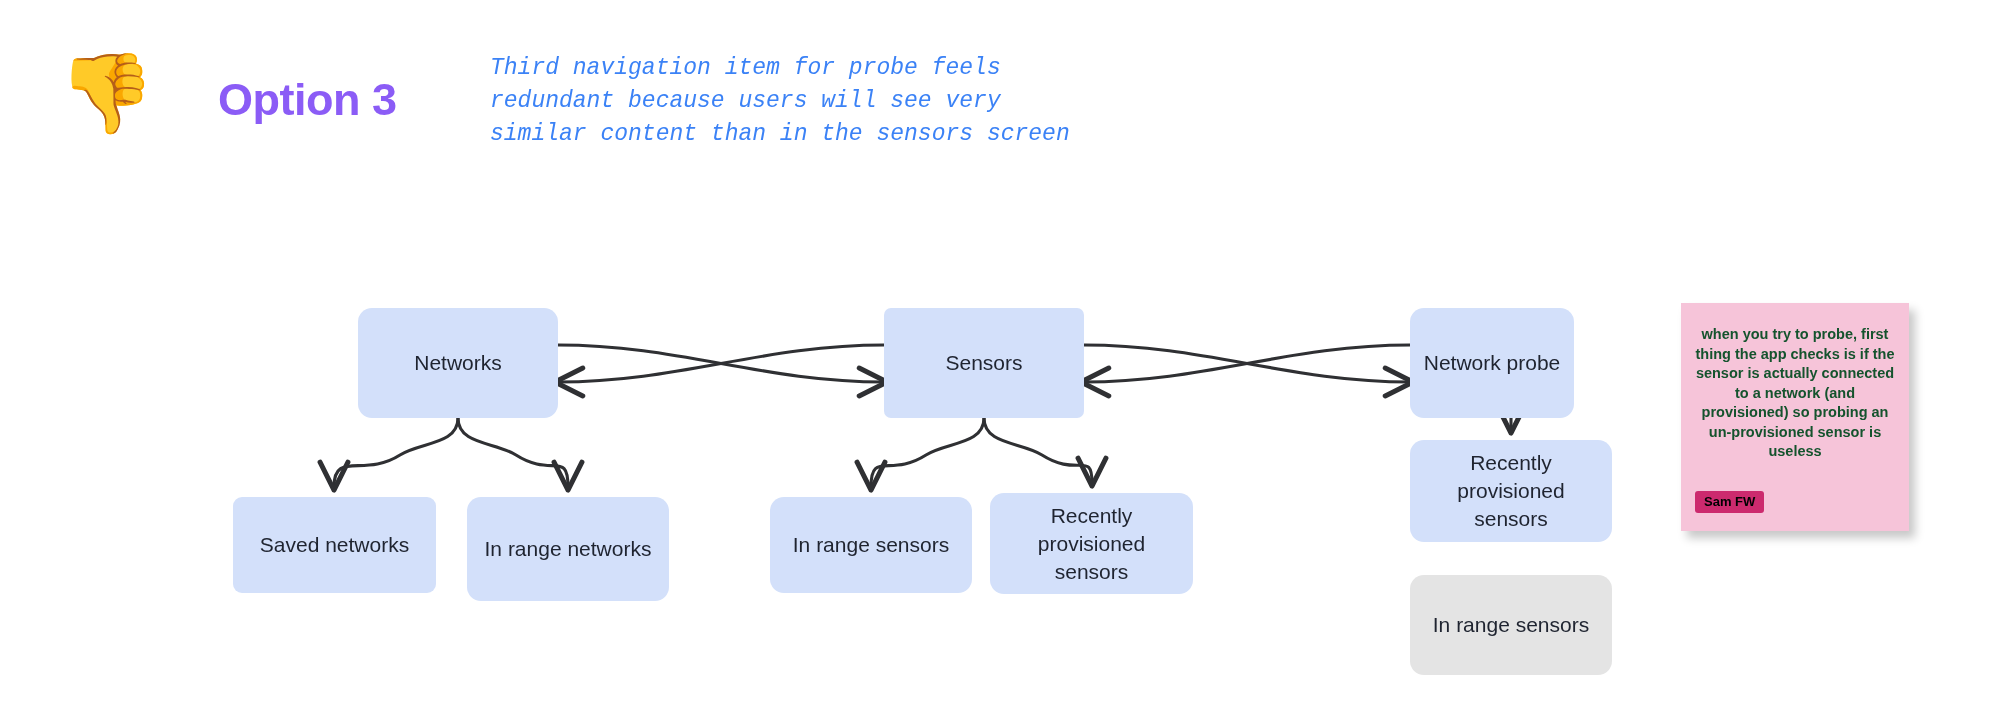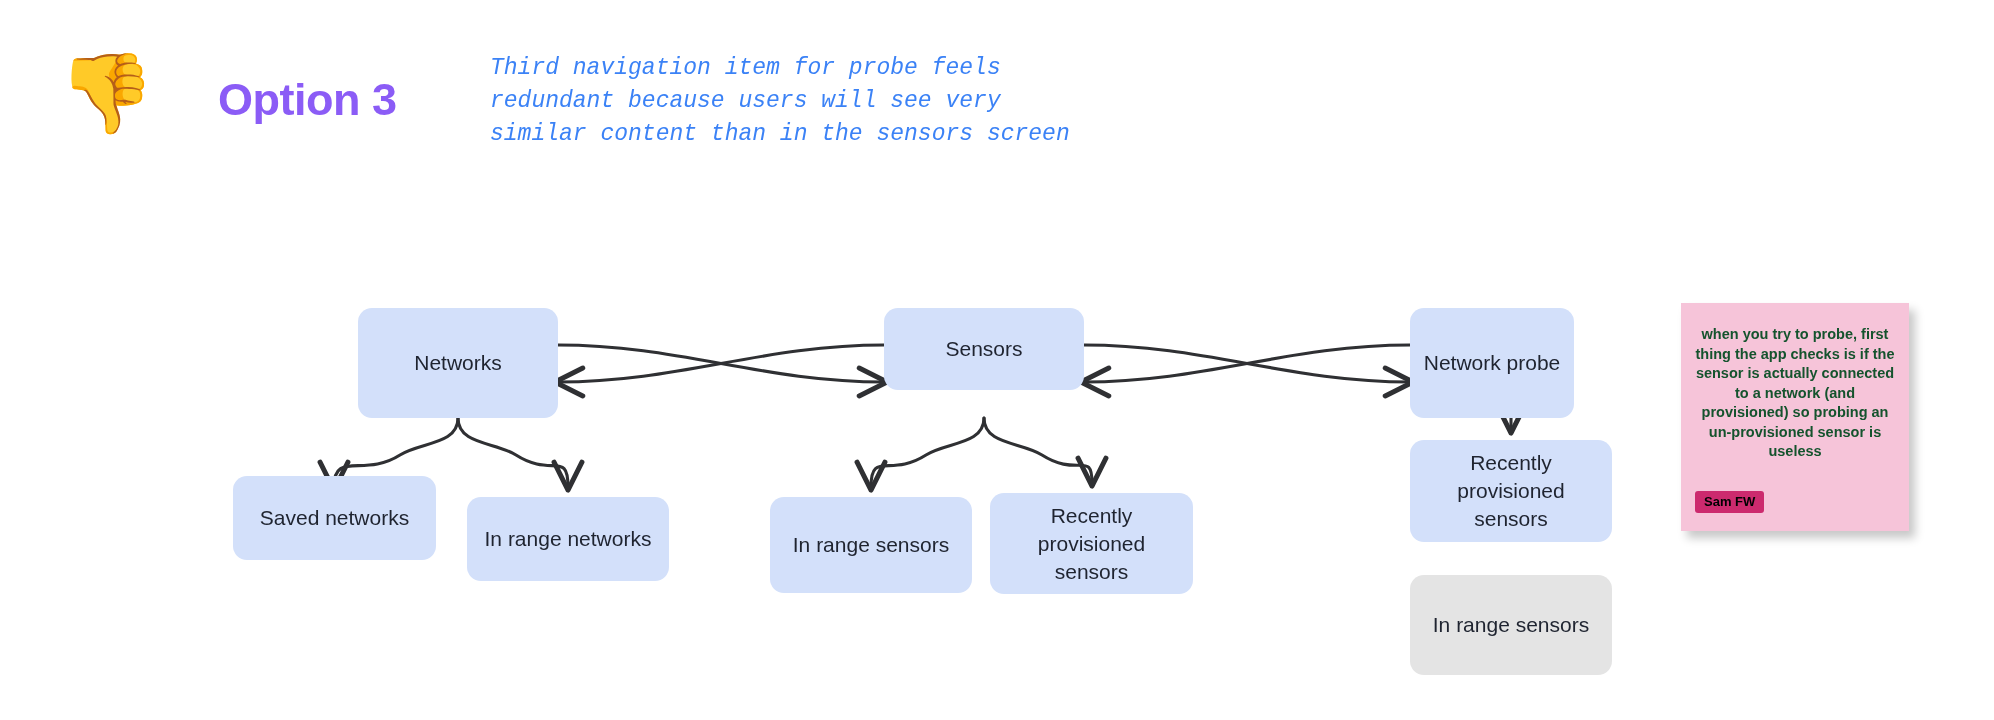--- a/index.html
+++ b/index.html
@@ -83,25 +83,25 @@
     line-height: 28px;
     color: #1f2430;
     padding: 6px 10px;
   }
 
   .node.blue  { background: #d3e0fa; }
   .node.gray  { background: #e4e4e4; }
 
   
   #node-networks        { left: 358px; top: 308px; width: 200px; height: 110px; }
-  #node-sensors         { left: 884px; top: 308px; width: 200px; height: 82px; }
+  #node-sensors         { left: 884px; top: 308px; width: 200px; height: 110px; border-radius: 7px; }
   #node-network-probe   { left: 1410px; top: 308px; width: 164px; height: 110px; }
 
-  #node-saved-networks      { left: 233px; top: 476px; width: 203px; height: 84px; }
-  #node-in-range-networks   { left: 467px; top: 497px; width: 202px; height: 84px; }
+  #node-saved-networks      { left: 233px; top: 497px; width: 203px; height: 96px; border-radius: 9px; }
+  #node-in-range-networks   { left: 467px; top: 497px; width: 202px; height: 104px; }
 
   #node-in-range-sensors       { left: 770px; top: 497px; width: 202px; height: 96px; }
   #node-recently-prov-sensors  { left: 990px; top: 493px; width: 203px; height: 101px; }
 
   #node-recently-prov-sensors-2 { left: 1410px; top: 440px; width: 202px; height: 102px; }
   #node-in-range-sensors-2      { left: 1410px; top: 575px; width: 202px; height: 100px; }
 
   
   #sticky-note {
     position: absolute;

